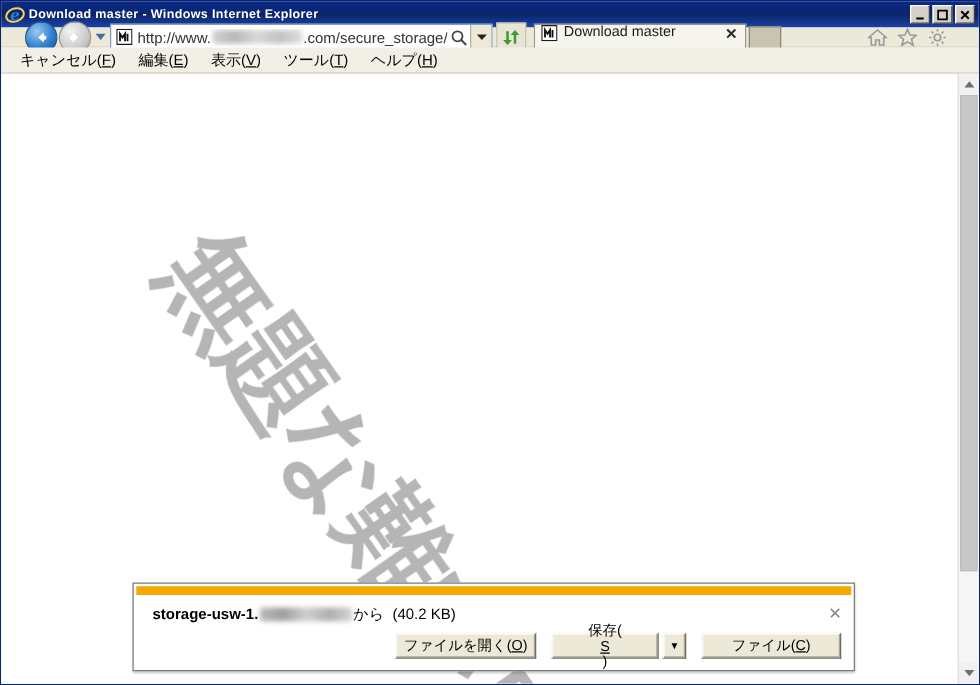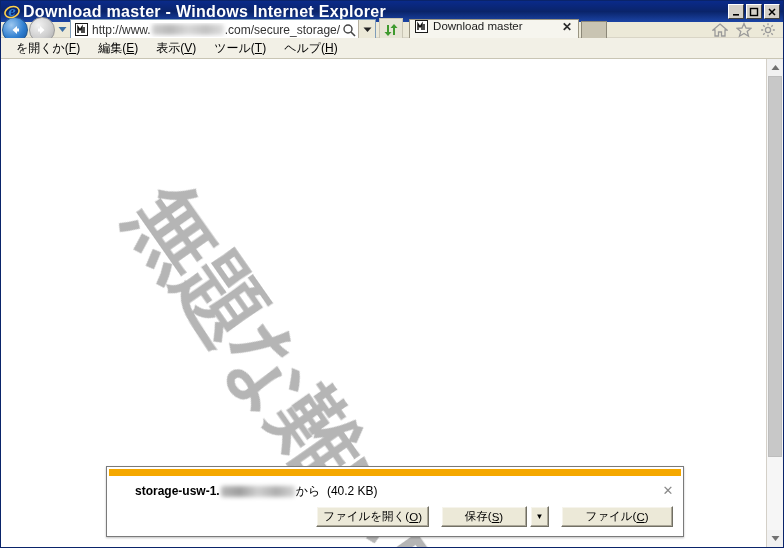--- a/index.html
+++ b/index.html
@@ -36,21 +36,21 @@
   }
   .ie-logo {
     width: 16px; height: 16px;
     margin: 0 3px 0 1px;
     position: relative;
     flex: 0 0 auto;
   }
   .ie-logo svg { display:block; }
   .titlebar-text {
     color: #ffffff;
-    font-size: 16px;
+    font-size: 10px;
     font-weight: bold;
     letter-spacing: 0.3px;
     white-space: nowrap;
     flex: 1 1 auto;
     overflow: hidden;
   }
   .win-btns { display: flex; gap: 2px; padding-right: 1px; }
   .win-btn {
     width: 16px; height: 15px;
     background: #d4d0c8;
@@ -63,21 +63,21 @@
     line-height: 1;
   }
   .win-btn svg { display:block; }
 
   
   .navrow {
     height: 16px;
     background: #ece9d8;
     display: flex;
     align-items: center;
-    padding: 0 1px;
+    padding: 0 19px;
     flex: 0 0 auto;
     border-bottom: 1px solid #d9d5c6;
     box-sizing: border-box;
   }
   .navbtn {
     width: 24px; height: 24px;
     border-radius: 50%;
     flex: 0 0 auto;
     display: flex; align-items: center; justify-content: center;
     margin-right: 1px;
@@ -333,21 +333,21 @@
     border: 1px solid #7a7a7a;
     box-sizing: border-box;
     box-shadow: 0 1px 2px rgba(0,0,0,0.25);
   }
   .notif-accent {
     height: 7px;
     background: #f5a800;
     margin: 2px 2px 0 2px;
   }
   .notif-body {
-    padding: 7px 8px 4px 28px;
+    padding: 7px 8px 4px 15px;
     display: flex;
     align-items: flex-start;
   }
   .notif-text {
     flex: 1 1 auto;
     font-size: 12px;
     color: #000000;
     line-height: 16px;
     white-space: nowrap;
     display: flex;
@@ -388,21 +388,21 @@
     font-size: 11.5px;
     color: #000000;
     display: flex;
     align-items: center;
     justify-content: center;
     box-sizing: border-box;
     padding: 0 6px;
     white-space: nowrap;
   }
   .btn-group { display: flex; align-items: center; gap: 0; }
-  .btn.save { min-width: 86px; }
+  .btn.save { min-width: 86px; flex-direction: column; }
   .btn.savedrop {
     min-width: 0;
     width: 19px;
     margin-left: 3px;
     font-size: 8px;
   }
   .btn.cancel { min-width: 112px; }
   u { text-decoration: underline; }
 </style>
 </head>
@@ -519,21 +519,21 @@
             <circle cx="8" cy="8" r="2.6"></circle>
             <path d="M8 1.2 L8 3.2 M8 12.8 L8 14.8 M1.2 8 L3.2 8 M12.8 8 L14.8 8 M3.2 3.2 L4.7 4.7 M11.3 11.3 L12.8 12.8 M12.8 3.2 L11.3 4.7 M4.7 11.3 L3.2 12.8"></path>
           </g>
         </svg>
       </div>
     </div>
   </div>
 
   <div class="menubar">
     <div class="menuitem">
-      <span>を開くか(</span><u>F</u><span>)</span>
+      <span>キャンセル(</span><u>F</u><span>)</span>
     </div>
     <div class="menuitem">
       <span>編集(</span><u>E</u><span>)</span>
     </div>
     <div class="menuitem">
       <span>表示(</span><u>V</u><span>)</span>
     </div>
     <div class="menuitem">
       <span>ツール(</span><u>T</u><span>)</span>
     </div>

